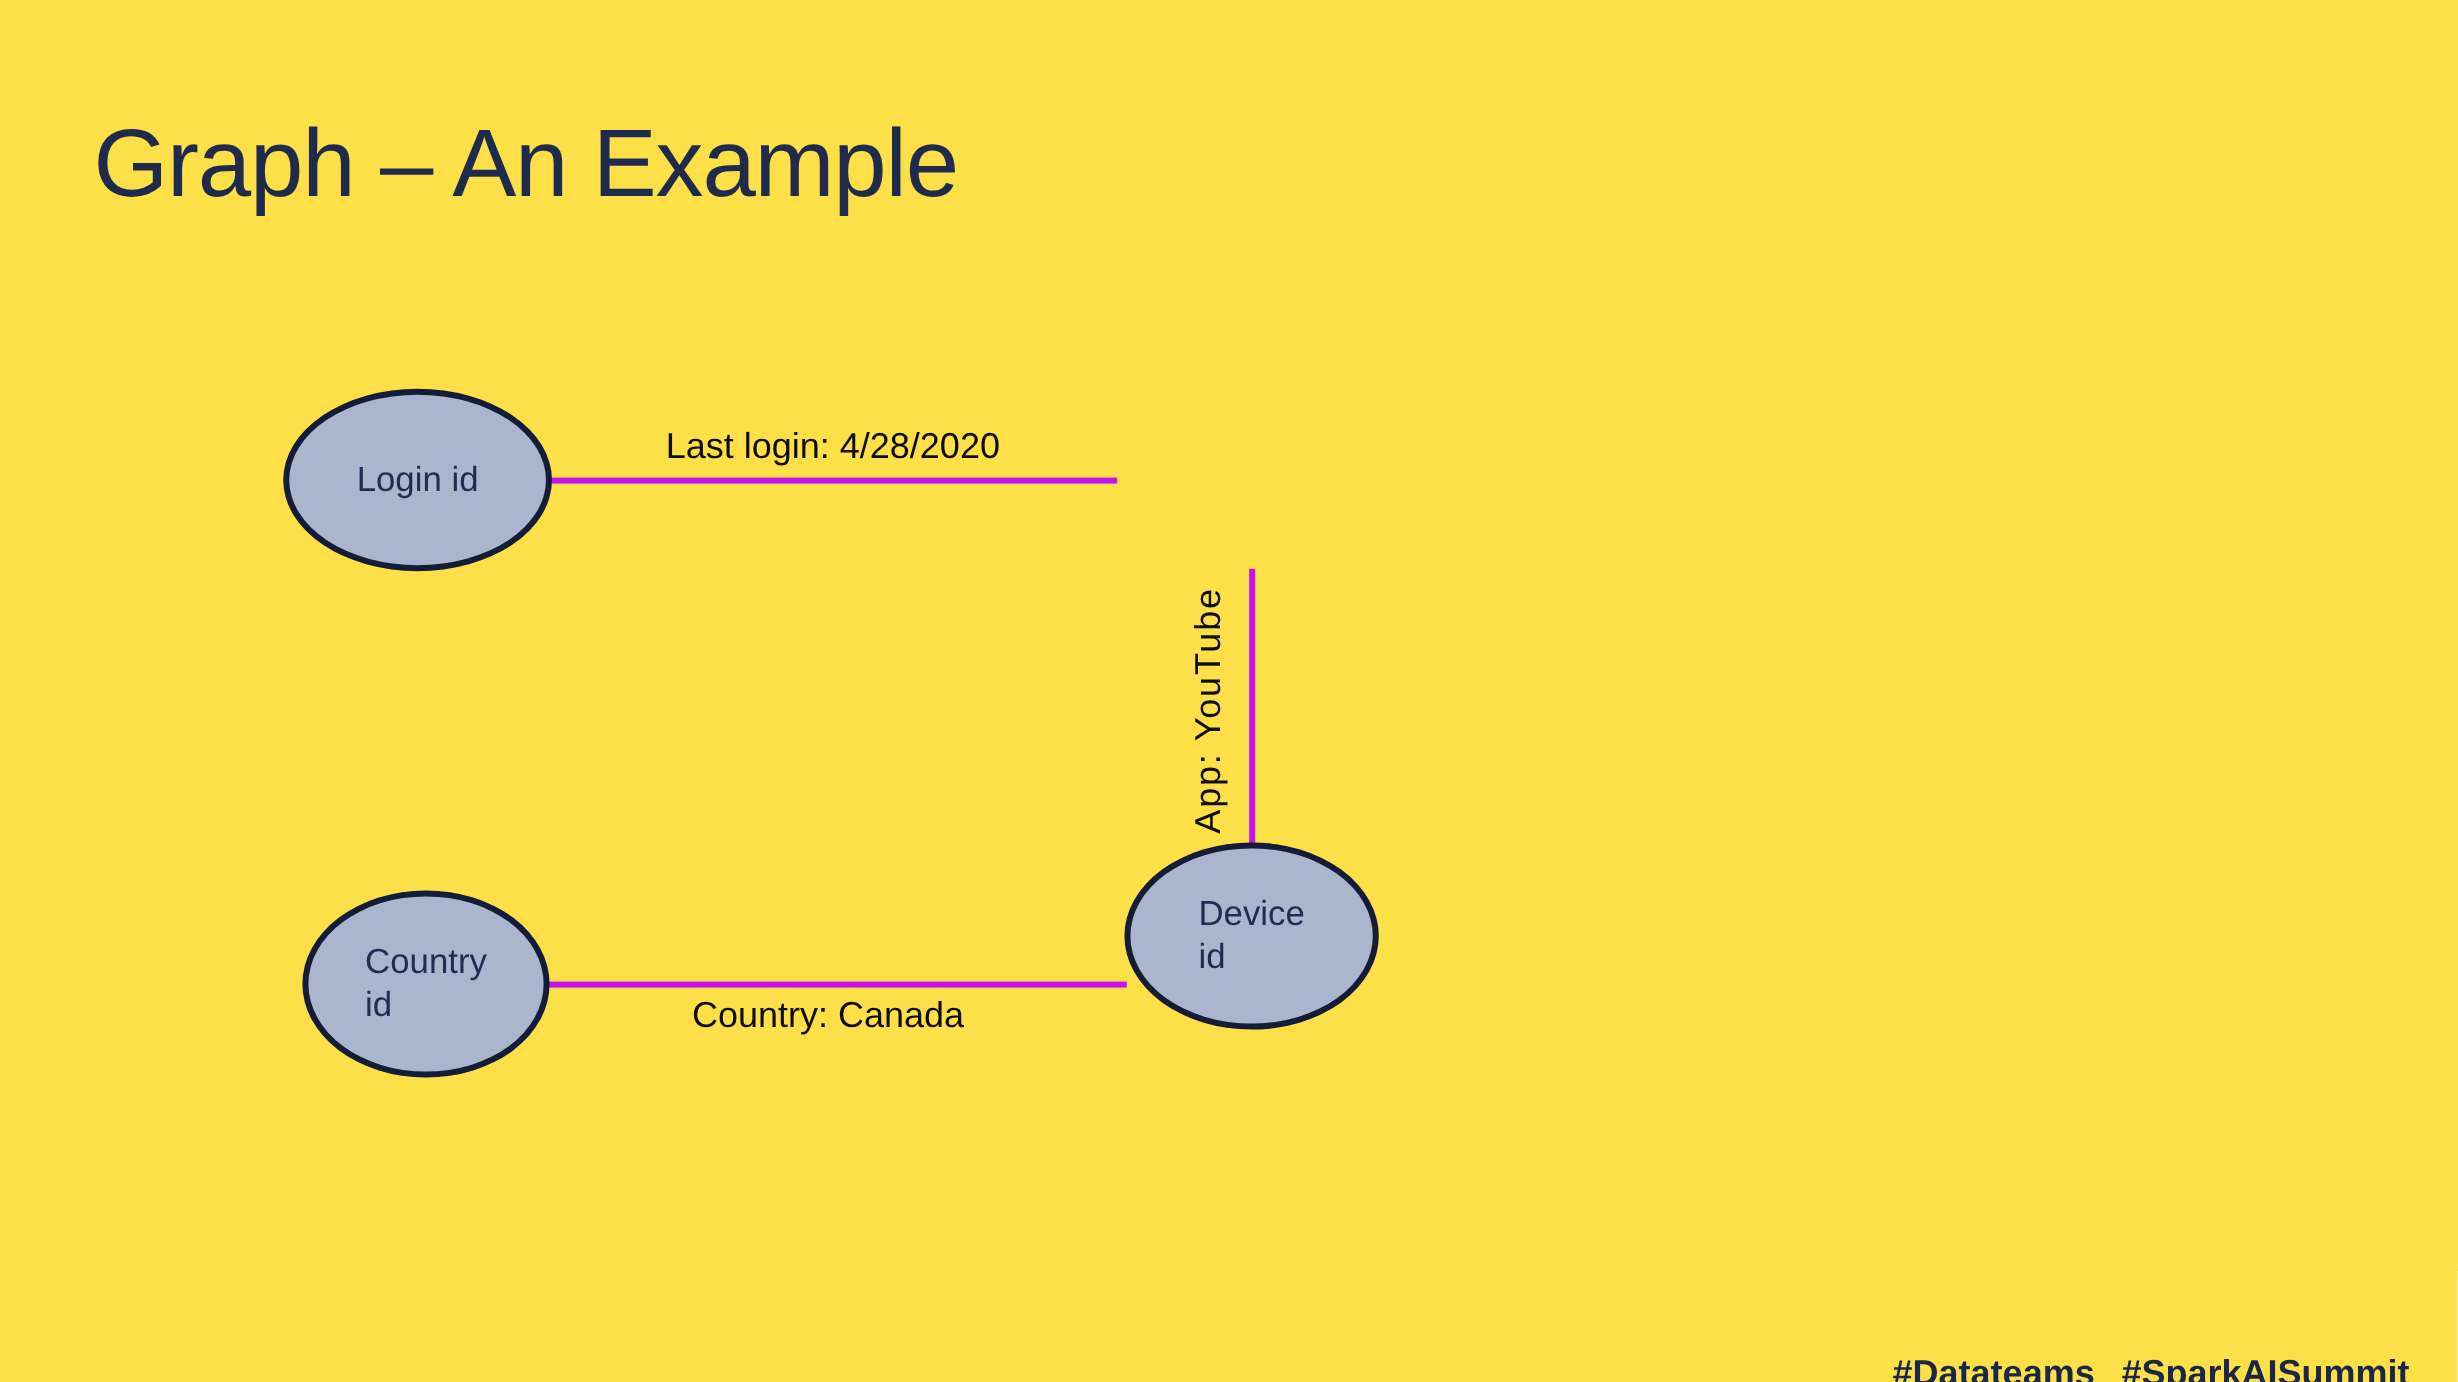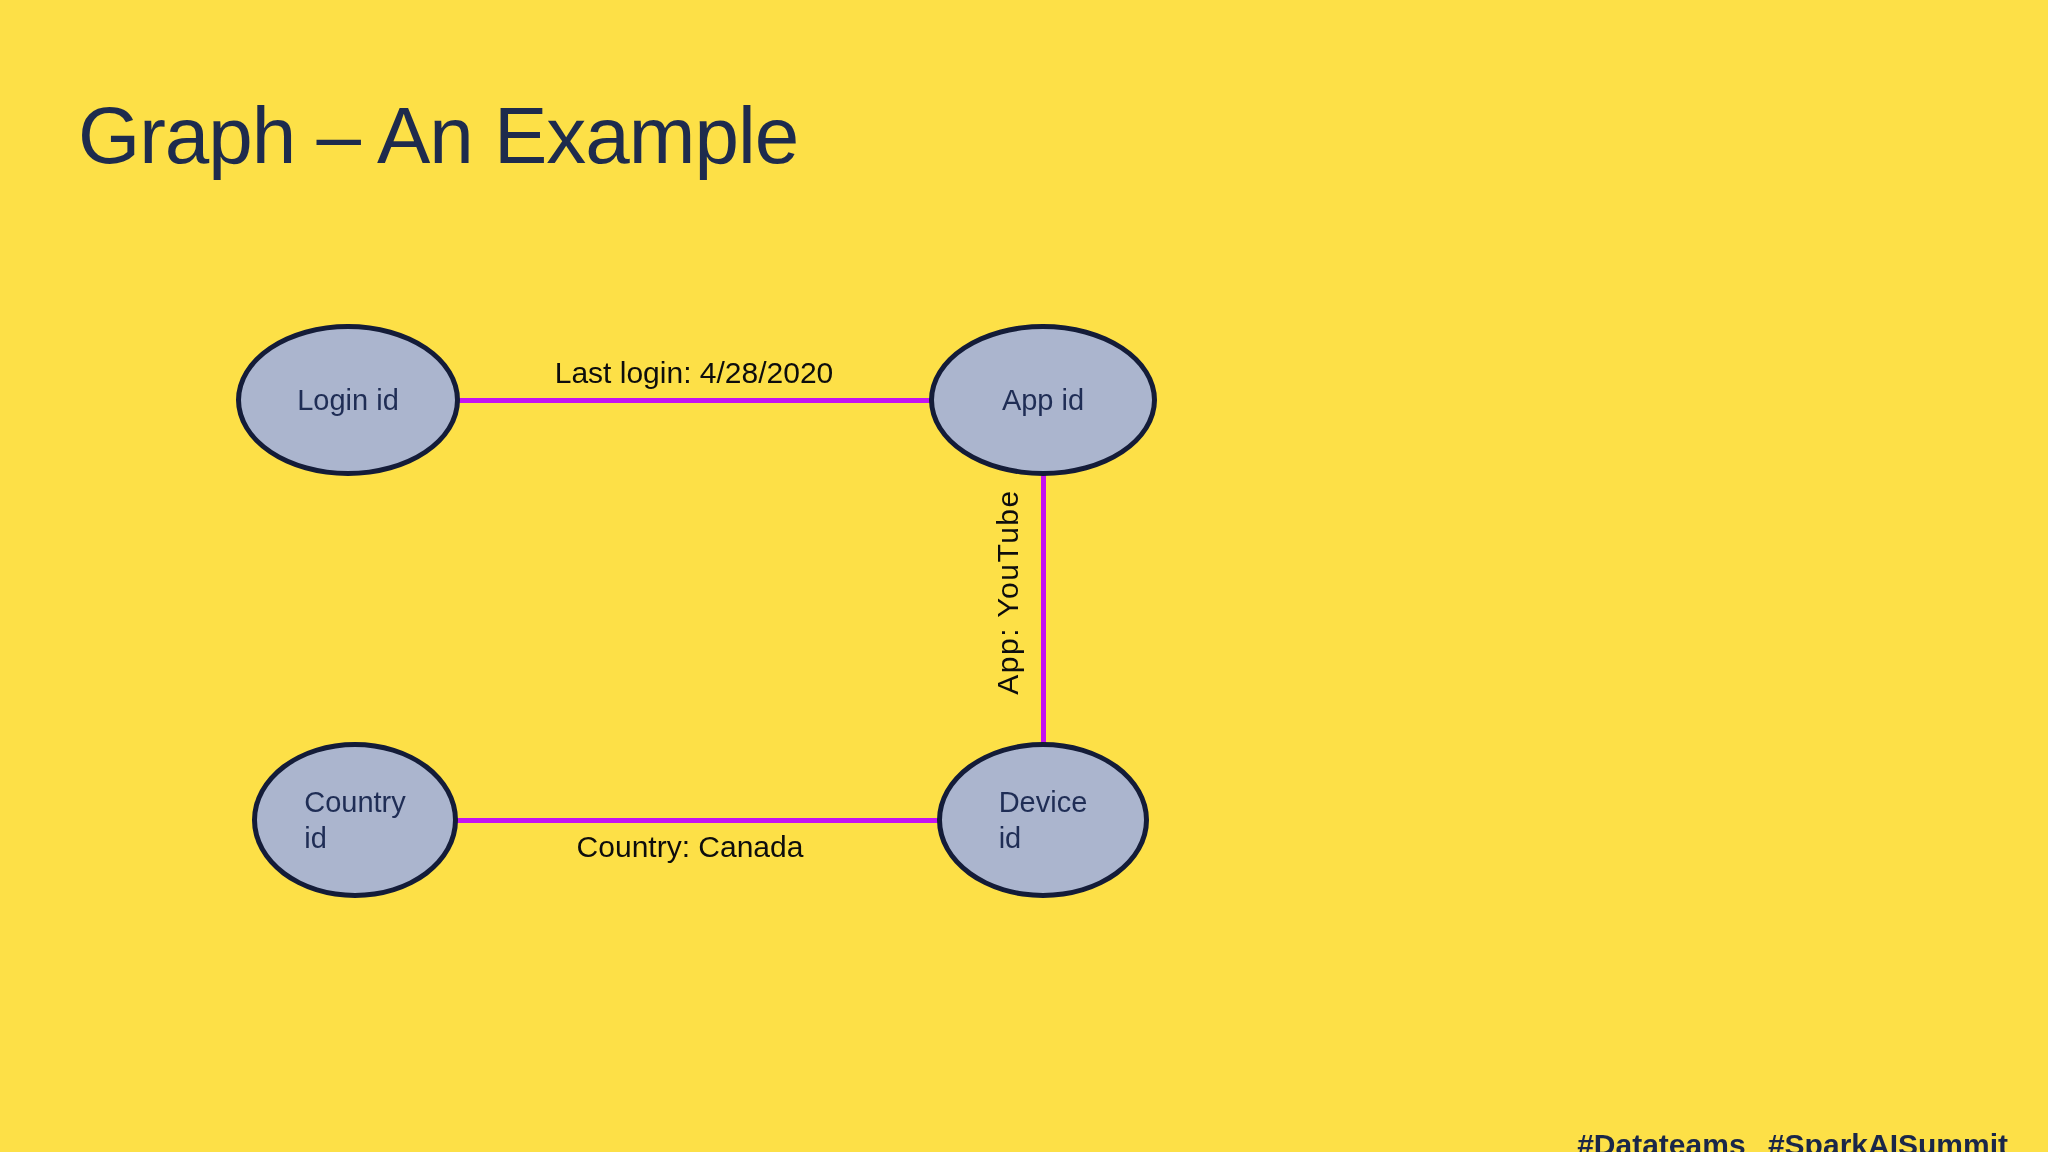--- a/index.html
+++ b/index.html
@@ -55,21 +55,21 @@
     color: #1f2d55;
     font-size: 29px;
     line-height: 1.25;
     white-space: pre-line;
     box-sizing: border-box;
     z-index: 2;
   }
   .node-login  { left: 236px; top: 324px; width: 224px; height: 152px; }
   .node-app    { left: 929px; top: 324px; width: 228px; height: 152px; }
   .node-cookie { left: 252px; top: 742px; width: 206px; height: 156px; }
-  .node-device { left: 937px; top: 742px; width: 212px; height: 156px; }
+  .node-device { left: 937px; top: 702px; width: 212px; height: 156px; }
   .edge {
     position: absolute;
     background: #c413f0;
     z-index: 1;
   }
   .edge-login-app    { left: 458px; top: 398px; width: 473px; height: 5px; }
   .edge-app-device   { left: 1041px; top: 474px; width: 5px; height: 270px; }
   .edge-cookie-device{ left: 456px; top: 818px; width: 483px; height: 5px; }
   .edge-label {
     position: absolute;
@@ -130,23 +130,20 @@
     <div class="edge edge-app-device"></div>
     <div class="edge edge-cookie-device"></div>
 
     <div class="edge-label edge-label-top">Last login: 4/28/2020</div>
     <div class="edge-label edge-label-vertical">App: YouTube</div>
     <div class="edge-label edge-label-bottom">Country: Canada</div>
 
     <div class="node node-login">
       <span>Login id</span>
     </div>
-    <div class="node node-app">
-      <span>App id</span>
-    </div>
     <div class="node node-cookie">
       <span>Country
 id</span>
     </div>
     <div class="node node-device">
       <span>Device
 id</span>
     </div>
 
   </div>

